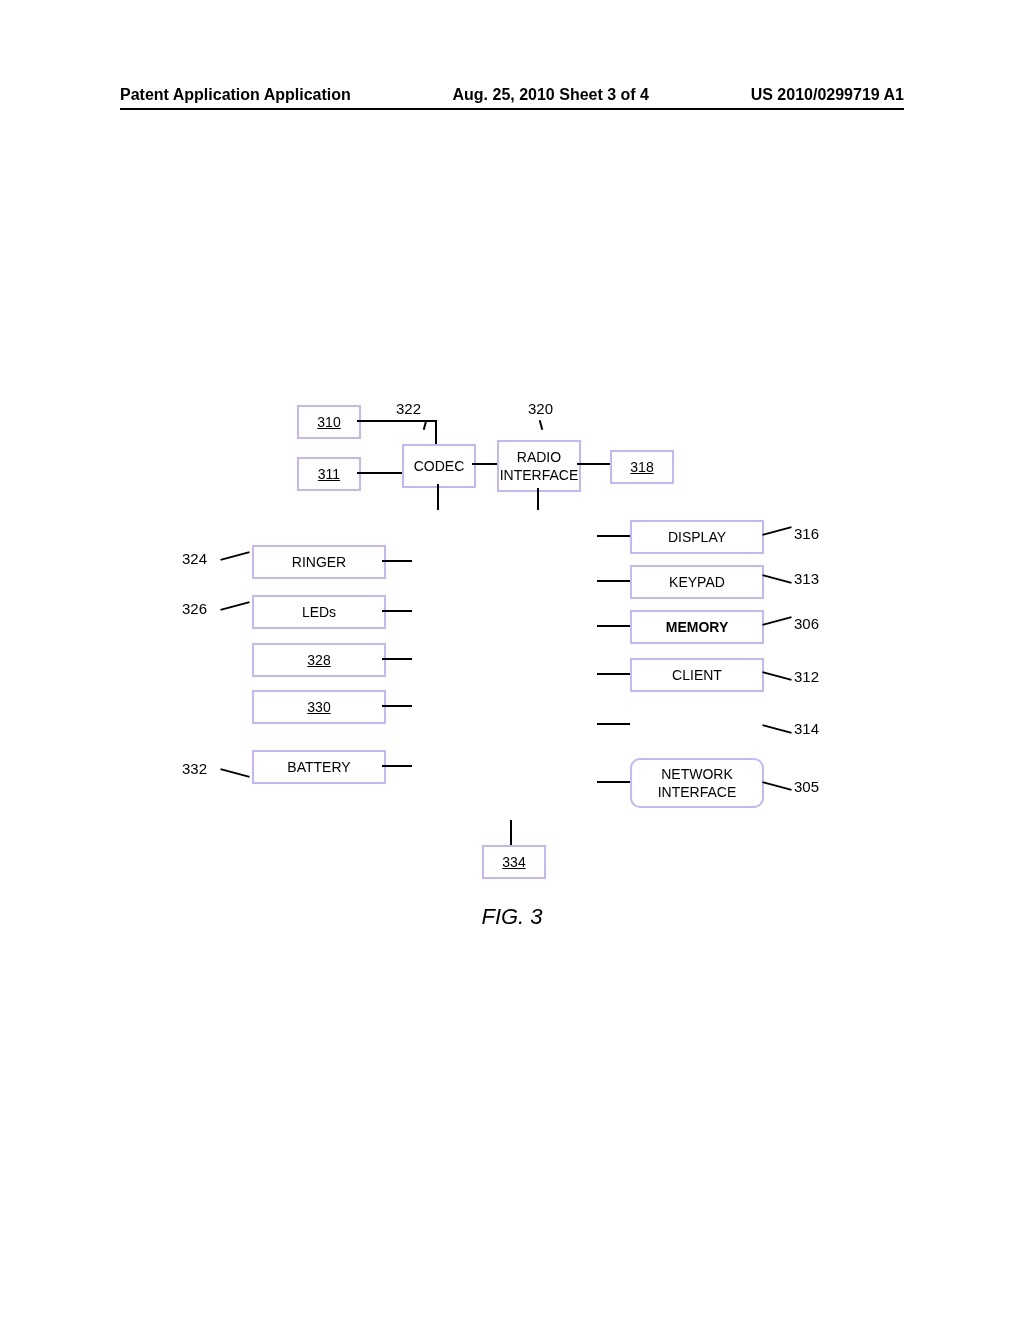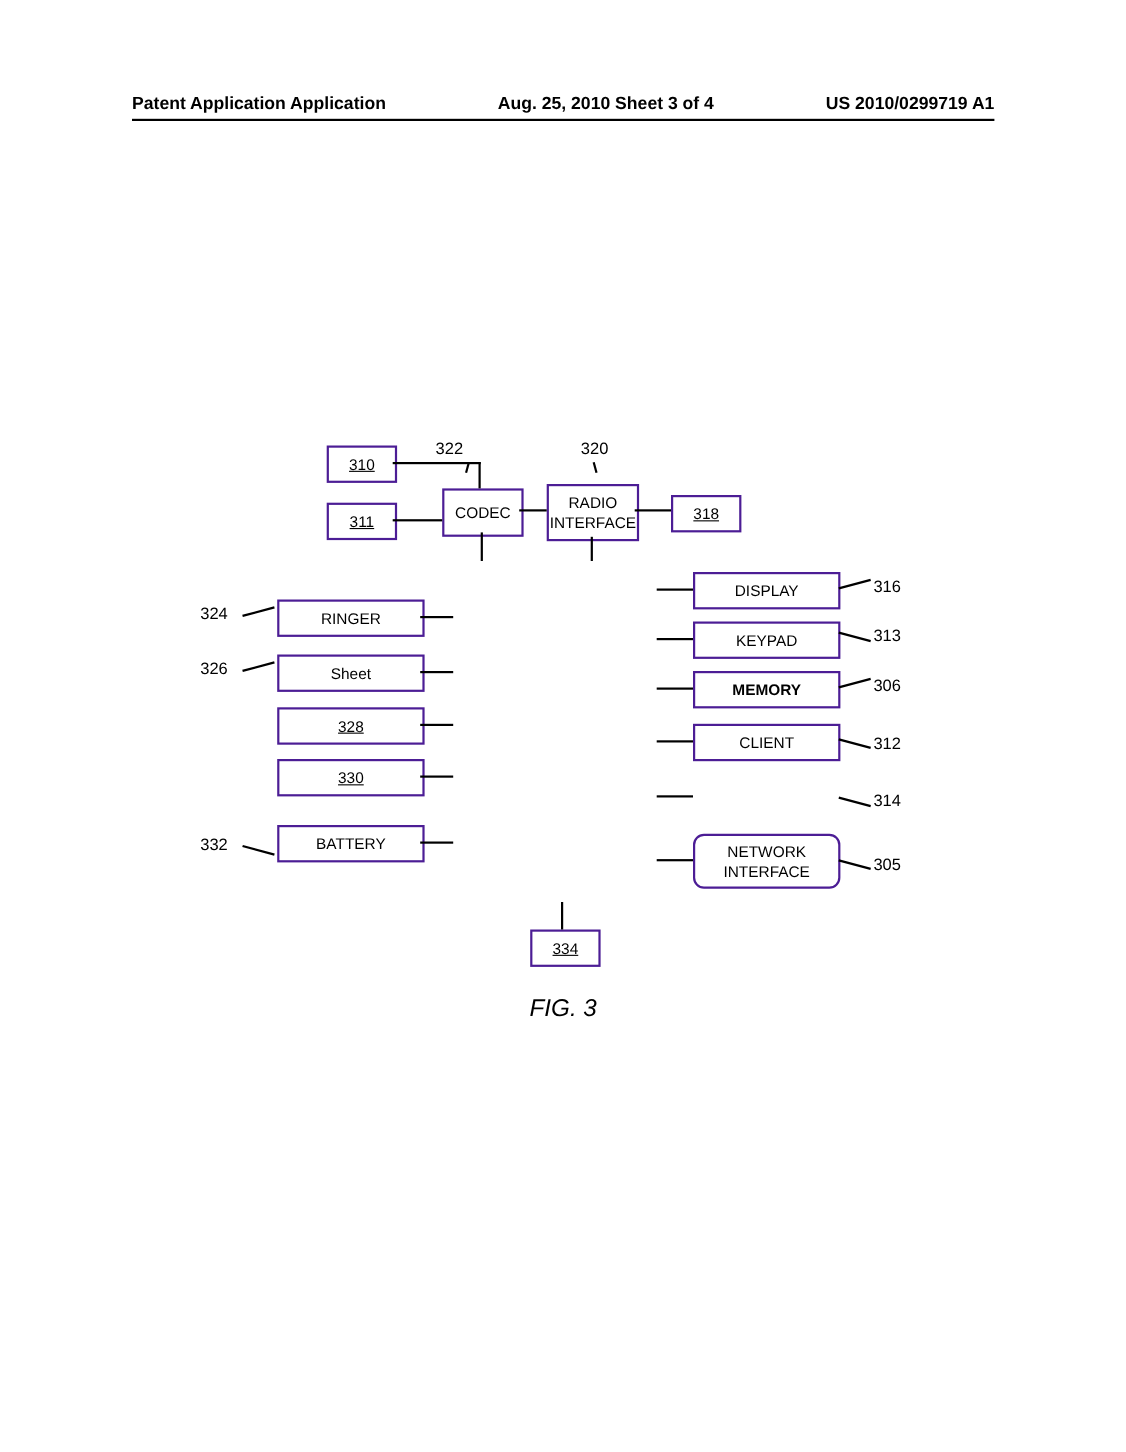--- a/index.html
+++ b/index.html
@@ -36,21 +36,21 @@
 .diagram-container {
   position: absolute;
   left: 50%;
   top: 400px;
   transform: translateX(-50%);
   width: 640px;
   height: 530px;
 }
 .box {
   position: absolute;
-  border: 2px solid #4c1d95;
+  border: 2px solid #c4b5fd;
   background: white;
   display: flex;
   align-items: center;
   justify-content: center;
   text-align: center;
   font-size: 14px;
   line-height: 1.3;
 }
 .box.controller {
   flex-direction: column;
@@ -90,21 +90,21 @@
   <div class="diagram-container">
 
     <div class="box underline" style="left:105px; top:5px; width:60px; height:30px;">310</div>
     <div class="box underline" style="left:105px; top:57px; width:60px; height:30px;">311</div>
     <div class="box" style="left:210px; top:44px; width:70px; height:40px;">CODEC</div>
     <div class="box" style="left:305px; top:40px; width:80px; height:48px; white-space:pre-line;">RADIO
 INTERFACE</div>
     <div class="box underline" style="left:418px; top:50px; width:60px; height:30px;">318</div>
 
     <div class="box" style="left:60px; top:145px; width:130px; height:30px;">RINGER</div>
-    <div class="box" style="left:60px; top:195px; width:130px; height:30px;">Sheet</div>
+    <div class="box" style="left:60px; top:195px; width:130px; height:30px;">LEDs</div>
     <div class="box underline" style="left:60px; top:243px; width:130px; height:30px;">328</div>
     <div class="box underline" style="left:60px; top:290px; width:130px; height:30px;">330</div>
     <div class="box" style="left:60px; top:350px; width:130px; height:30px;">BATTERY</div>
 
 
     <div class="box" style="left:438px; top:120px; width:130px; height:30px;">DISPLAY</div>
     <div class="box" style="left:438px; top:165px; width:130px; height:30px;">KEYPAD</div>
     <div class="box" style="left:438px; top:210px; width:130px; height:30px;font-weight:bold;">MEMORY</div>
     <div class="box" style="left:438px; top:258px; width:130px; height:30px;">CLIENT</div>
     <div class="box" style="left:438px; top:358px; width:130px; height:46px; white-space:pre-line;border-radius:10px;">NETWORK

